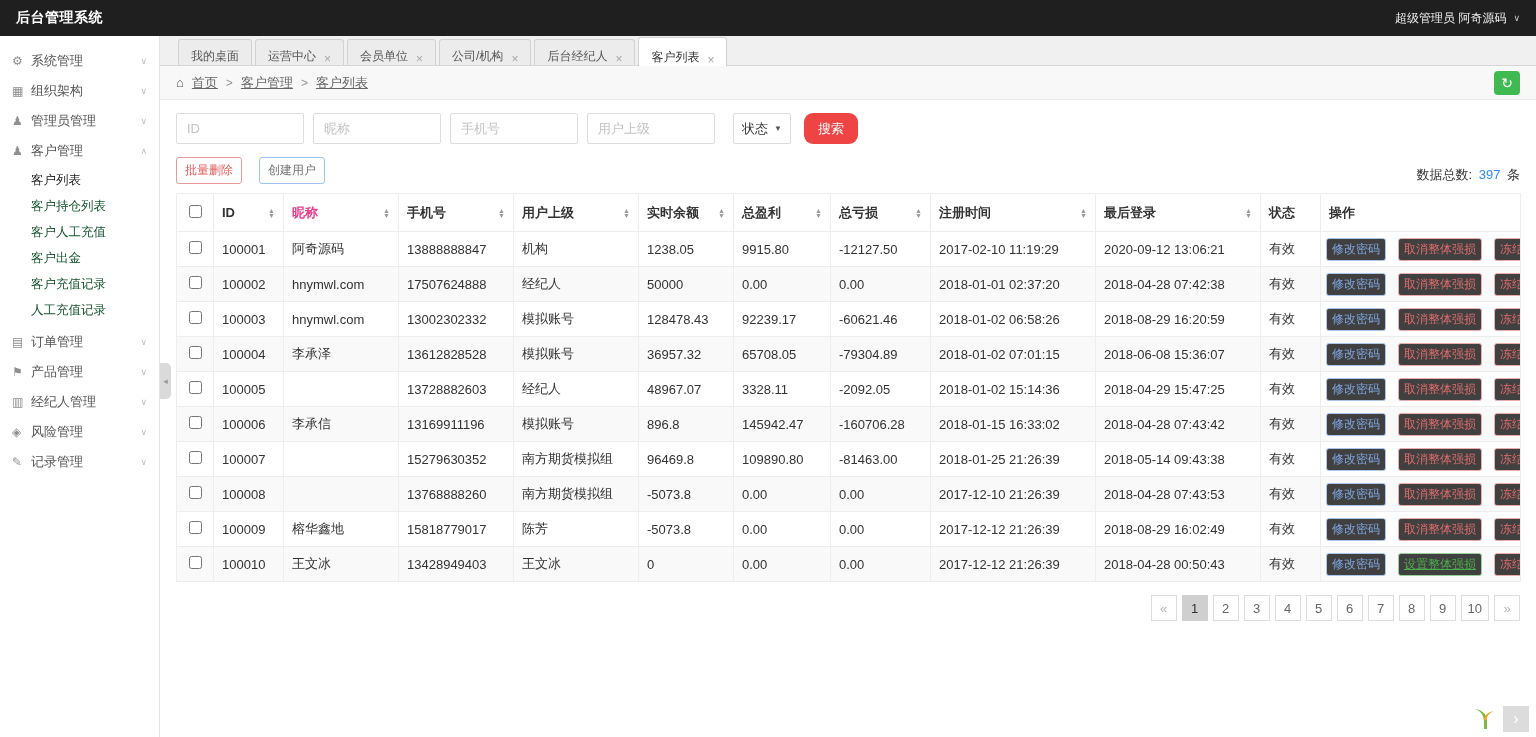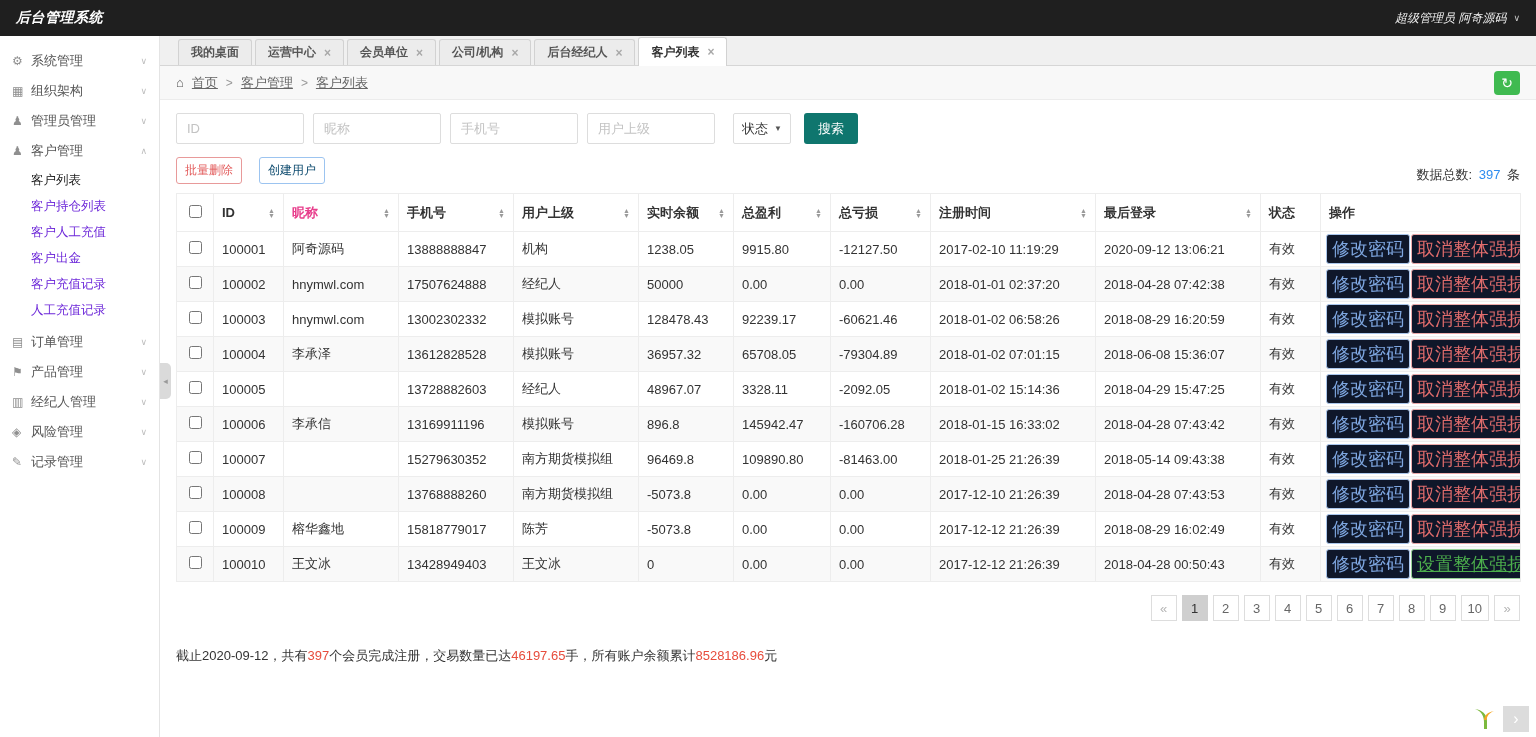--- a/index.html
+++ b/index.html
@@ -1,47 +1,47 @@
 <!DOCTYPE html>
 <html><head>
 <meta charset="utf-8">
 <style>
   * { margin:0; padding:0; box-sizing:border-box; }
   html,body { width:1536px; height:737px; overflow:hidden;
     font-family:"Liberation Sans","DejaVu Sans",sans-serif; background:#fff; }
 
   
   .topbar { height:36px; background:#1f1f1f; color:#fff; display:flex;
-    justify-content:space-between; align-items:center; padding:0 16px;font-style:italic; }
+    justify-content:space-between; align-items:center; padding:0 16px; }
   .topbar-title { font-size:14px; font-weight:bold; letter-spacing:0.5px; }
   .topbar-user { font-size:12px; color:#f0f0f0; display:flex; align-items:center; gap:7px; cursor:pointer; }
   .tb-chev { font-size:9px; color:#ccc; }
 
   .layout { display:flex; height:701px; position:relative; }
 
   
   .sidebar { width:160px; background:#fff; border-right:1px solid #e4e4e4; padding-top:10px; flex:none; }
   .side-group { height:30px; display:flex; align-items:center; padding:0 12px; font-size:13px; color:#545454; cursor:pointer; }
   .side-group .icon { width:19px; color:#8f8f8f; font-size:12px; }
   .side-group .lbl { flex:1; }
   .side-group .chev { color:#bdbdbd; font-size:9px; }
   .side-sub { padding:1px 0 4px; }
-  .side-sub-item { height:26px; line-height:26px; padding-left:31px; font-size:12.5px; color:#6d28d9; cursor:pointer; }
+  .side-sub-item { height:26px; line-height:26px; padding-left:31px; font-size:12.5px; color:#14532d; cursor:pointer; }
   .side-sub-item.active { color:#1a1a1a; }
   .collapse-handle { position:absolute; left:160px; top:327px; width:11px; height:36px;
     background:#dadada; border-radius:0 5px 5px 0; display:flex; align-items:center;
     justify-content:center; color:#9a9a9a; font-size:9px; cursor:pointer; z-index:6; }
 
   
   .main { flex:1; display:flex; flex-direction:column; min-width:0; background:#fff; }
   .tabbar { height:30px; background:#f0f0f0; border-bottom:1px solid #d6d6d6;
     display:flex; align-items:flex-end; padding-left:18px; gap:3px; flex:none; }
-  .tab { height:26px; display:flex; align-items:center; gap:8px; padding:0 12px;
+  .tab { height:26px; display:flex; align-items:flex-end; gap:8px; padding:0 12px;
     background:#ececec; border:1px solid #d2d2d2; border-bottom:none;
-    border-radius:3px 3px 0 0; font-size:12px; color:#555; cursor:pointer; white-space:nowrap;font-weight:bold; }
+    border-radius:3px 3px 0 0; font-size:12px; color:#555; cursor:pointer; white-space:nowrap; }
   .tab.active { background:#fff; color:#333; height:29px; margin-bottom:-1px; }
   .tab .x { color:#a8a8a8; font-size:12px; line-height:1; }
 
   .bc-bar { height:34px; background:#f8f8f8; border-bottom:1px solid #ececec;
     display:flex; align-items:center; justify-content:space-between; padding:0 16px; flex:none; }
   .breadcrumb { display:flex; align-items:center; gap:8px; font-size:13px; color:#666; }
   .bc-home { font-size:13px; color:#555; }
   .bc-sep { color:#999; font-size:12px; }
   .bc-item { cursor:default;text-decoration:underline; }
   .refresh-btn { width:26px; height:24px; background:#3fba50; border:none; border-radius:4px;
@@ -51,47 +51,47 @@
 
   
   .filters { display:flex; align-items:center; margin-bottom:13px; }
   .filters input { width:128px; height:31px; border:1px solid #ddd; border-radius:2px;
     padding:0 10px; font-size:13px; color:#333; margin-right:9px; outline:none; }
   .filters input::placeholder { color:#c3c3c3; }
   .select-box { height:31px; border:1px solid #ddd; border-radius:2px; background:#fff;
     display:flex; align-items:center; gap:6px; padding:0 8px; font-size:13px; color:#333;
     margin-left:9px; cursor:pointer; }
   .select-box .caret { font-size:8px; color:#555; }
-  .search-btn { height:31px; padding:0 14px; margin-left:13px; background:#0f766e; color:#fff;
-    border:none; border-radius:3px; font-size:13px; cursor:pointer; }
+  .search-btn { height:31px; padding:0 14px; margin-left:13px; background:#ef4444; color:#fff;
+    border:none; border-radius:9px; font-size:13px; cursor:pointer; }
 
   
   .toolbar-row { display:flex; justify-content:space-between; align-items:flex-end; margin-bottom:9px; }
   .left-actions { display:flex; gap:17px; }
   .btn-outline { background:#fff; border:1px solid; border-radius:3px; padding:4px 8px;
     font-size:12px; cursor:pointer; }
   .btn-outline.red { color:#e25a5a; border-color:#e89a9a; }
-  .btn-outline.blue { color:#0c4a6e; border-color:#9cc4f0; }
+  .btn-outline.blue { color:#737373; border-color:#9cc4f0; }
   .summary { font-size:13px; color:#333; }
   .summary .blue { color:#2d8cf0; margin:0 3px; }
 
   
   .data-table { width:100%; border-collapse:collapse; table-layout:fixed; }
   .data-table th,.data-table td { border:1px solid #ededed; padding:0 8px; height:35px;
     font-size:13px; color:#333; text-align:left; overflow:hidden; white-space:nowrap; }
   .data-table thead th { height:38px; font-weight:bold; background:#fff; }
   .data-table tbody tr.alt { background:#f9f9f9; }
   .cb-cell { text-align:center !important; }
   .th-inner { display:flex; align-items:center; justify-content:space-between; }
   .th-lbl.hl { color:#e83e8c; }
   .sort { display:inline-flex; flex-direction:column; font-size:7px; line-height:5px;
     color:#9a9a9a; margin-left:4px; cursor:pointer; }
   .op-cell { padding:0 5px !important; }
-  .op-btn { display:inline-block; background:#0f172a; border:1px solid; border-radius:3px;
-    padding:2px 5px; font-size:18px; cursor:pointer; margin-right:1px; white-space:nowrap; }
+  .op-btn { display:inline-block; background:#404040; border:1px solid; border-radius:3px;
+    padding:2px 5px; font-size:12px; cursor:pointer; margin-right:12px; white-space:nowrap; }
   .op-blue { color:#7ea6e0; border-color:#aac6ec; }
   .op-red { color:#e06c6c; border-color:#ecaaaa; }
   .op-green { color:#4cae4c; border-color:#95d095;text-decoration:underline; }
 
   
   .pagination { display:flex; justify-content:flex-end; gap:5px; margin-top:13px; }
   .page { min-width:26px; height:26px; display:flex; align-items:center; justify-content:center;
     border:1px solid #ddd; background:#fff; font-size:13px; color:#666; cursor:pointer; padding:0 6px; }
   .page.active { background:#cfcfcf; border-color:#cfcfcf; color:#333; }
   .page.nav { color:#b5b5b5; }
@@ -505,21 +505,20 @@
           <a class="page">4</a>
           <a class="page">5</a>
           <a class="page">6</a>
           <a class="page">7</a>
           <a class="page">8</a>
           <a class="page">9</a>
           <a class="page">10</a>
           <a class="page nav">»</a>
         </div>
 
-      <p class="footer-note" id="footer-note"><span>截止2020-09-12，共有</span><span class="red">397</span><span>个会员完成注册，交易数量已达</span><span class="red">46197.65</span><span>手，所有账户余额累计</span><span class="red">8528186.96</span><span>元</span></p>
     </div>
   </main>
 </div>
 
 <div class="corner">
   <span class="corner-logo">
     <svg width="26" height="24" viewBox="0 0 26 24">
       <path d="M4 2 C11 4 13 10 13 15 L13 22 L16 22 L16 14 C16 7 11 3 4 2 Z" fill="#7cb93e"></path>
       <path d="M23 4 C18 6 16 9 15.5 13 L13 13 C13.5 8 17 5 23 4 Z" fill="#f5a623"></path>
     </svg>

